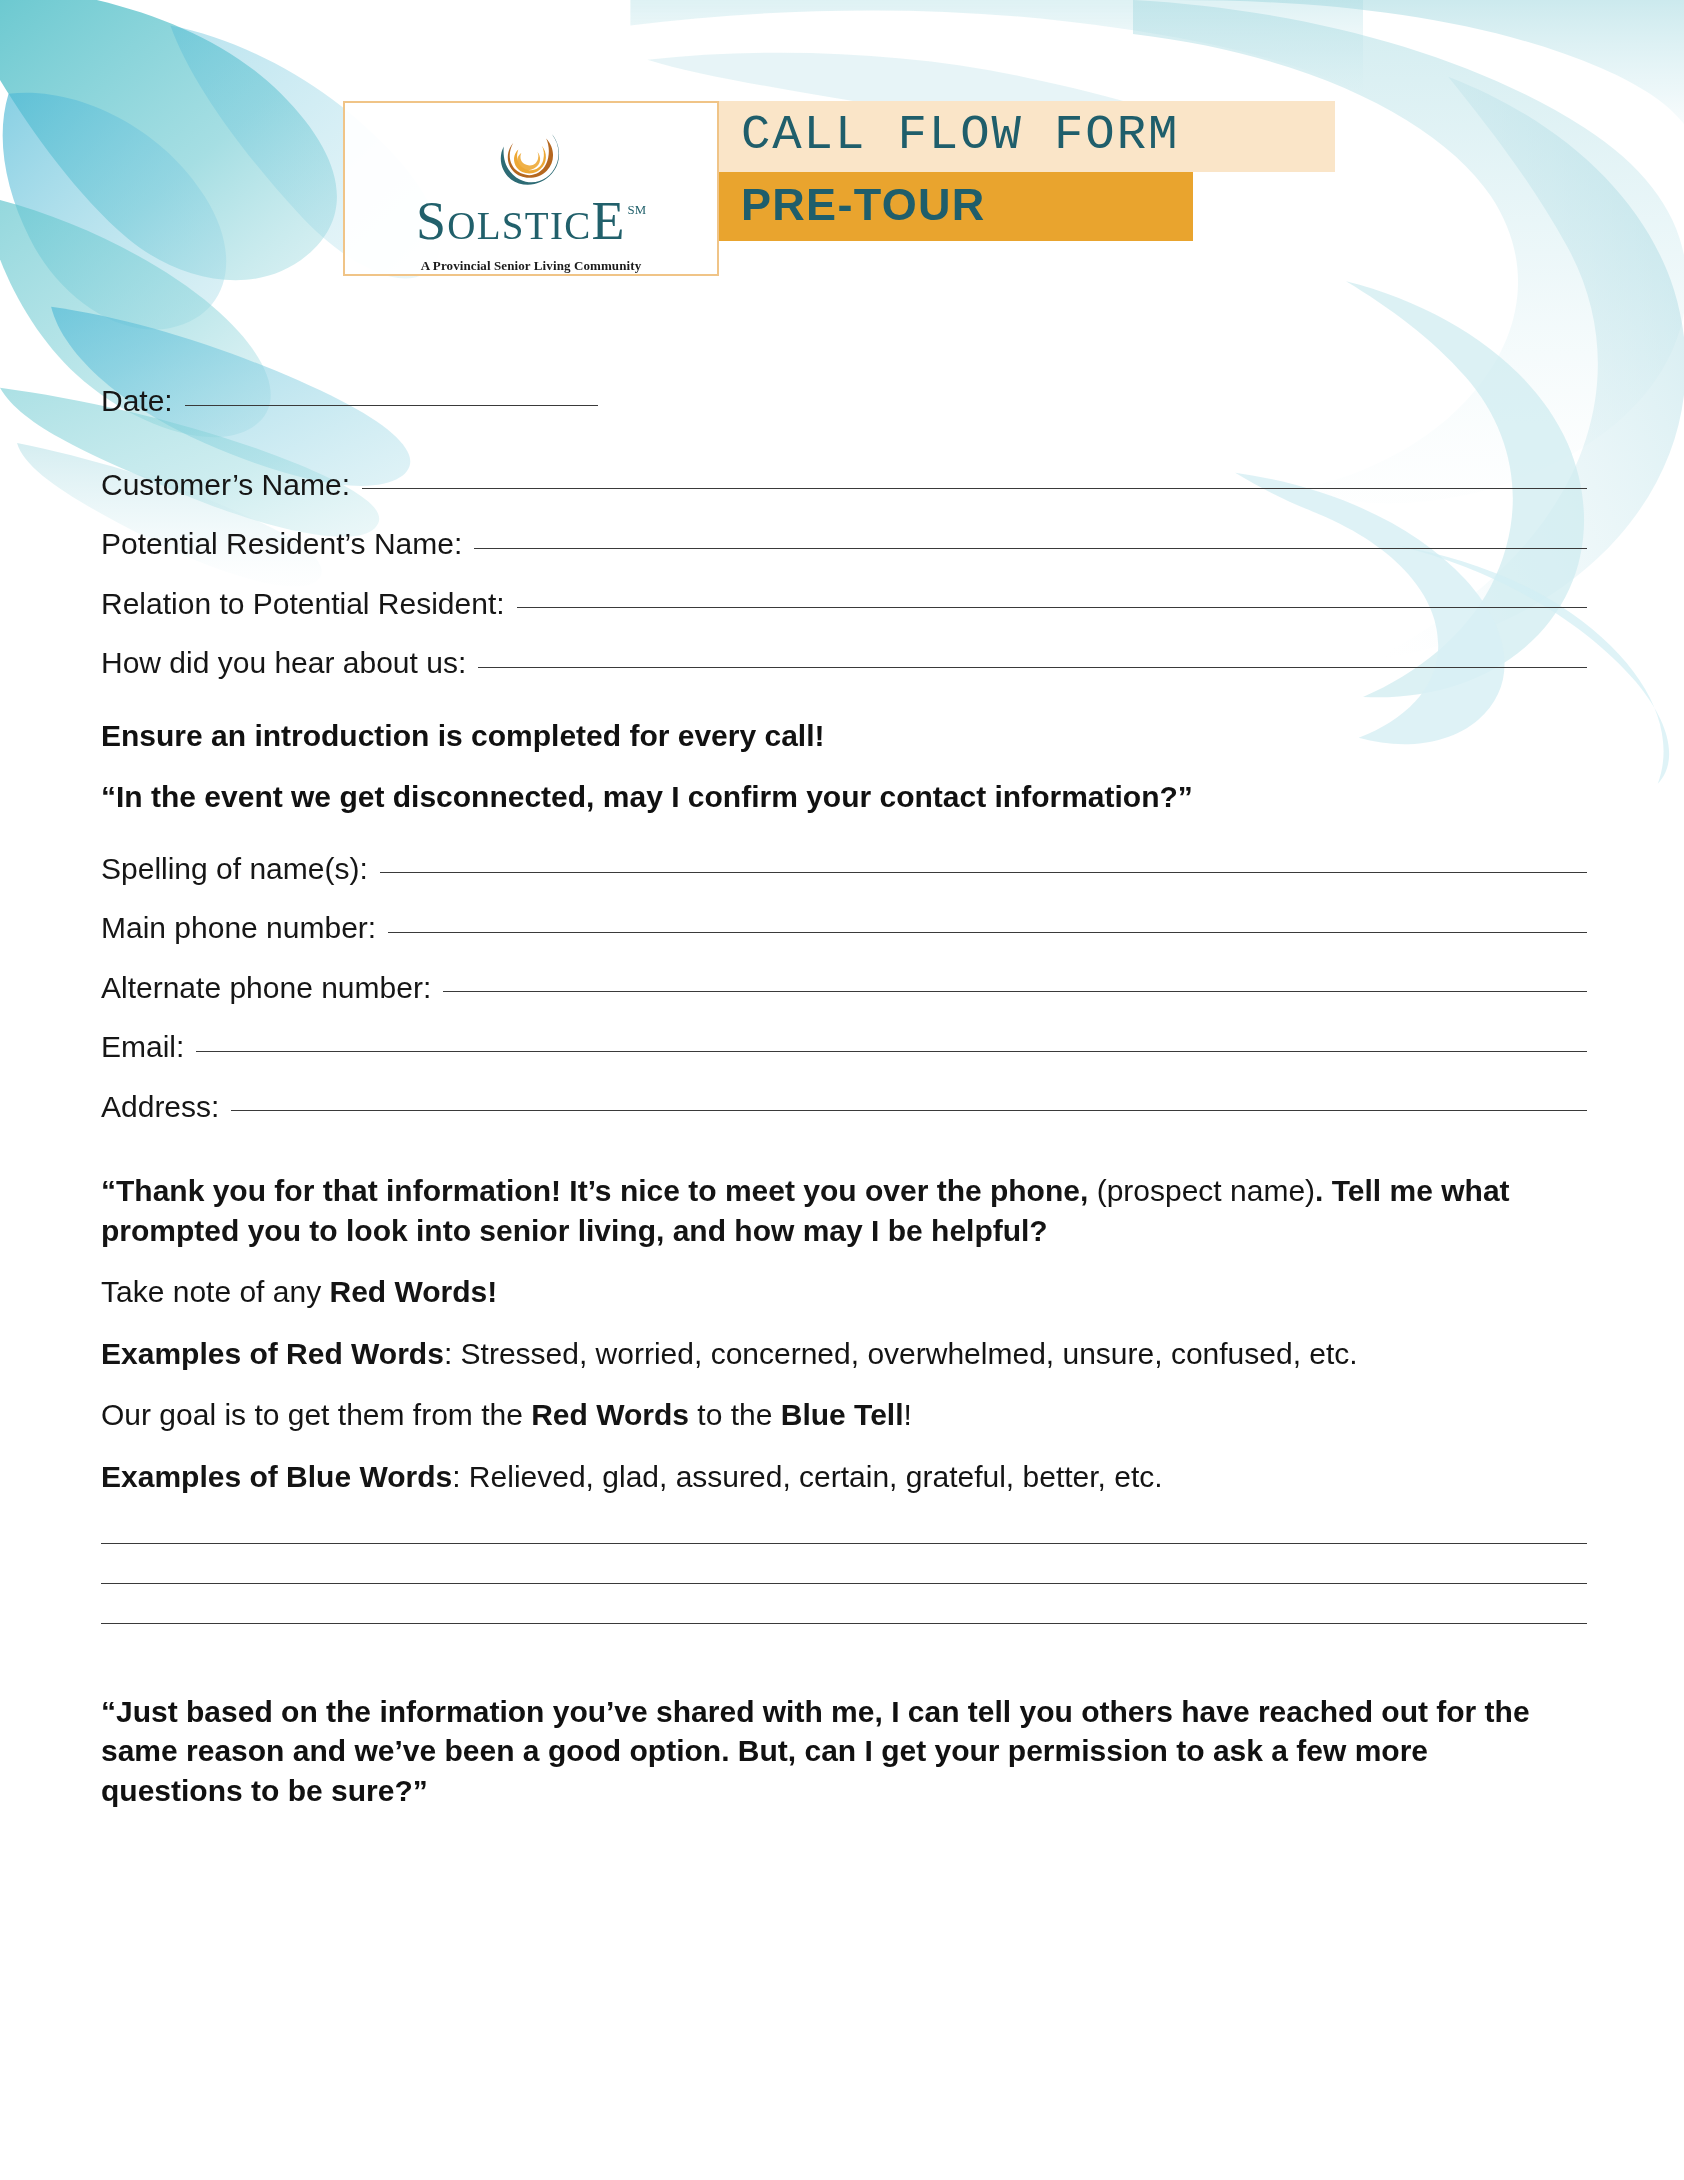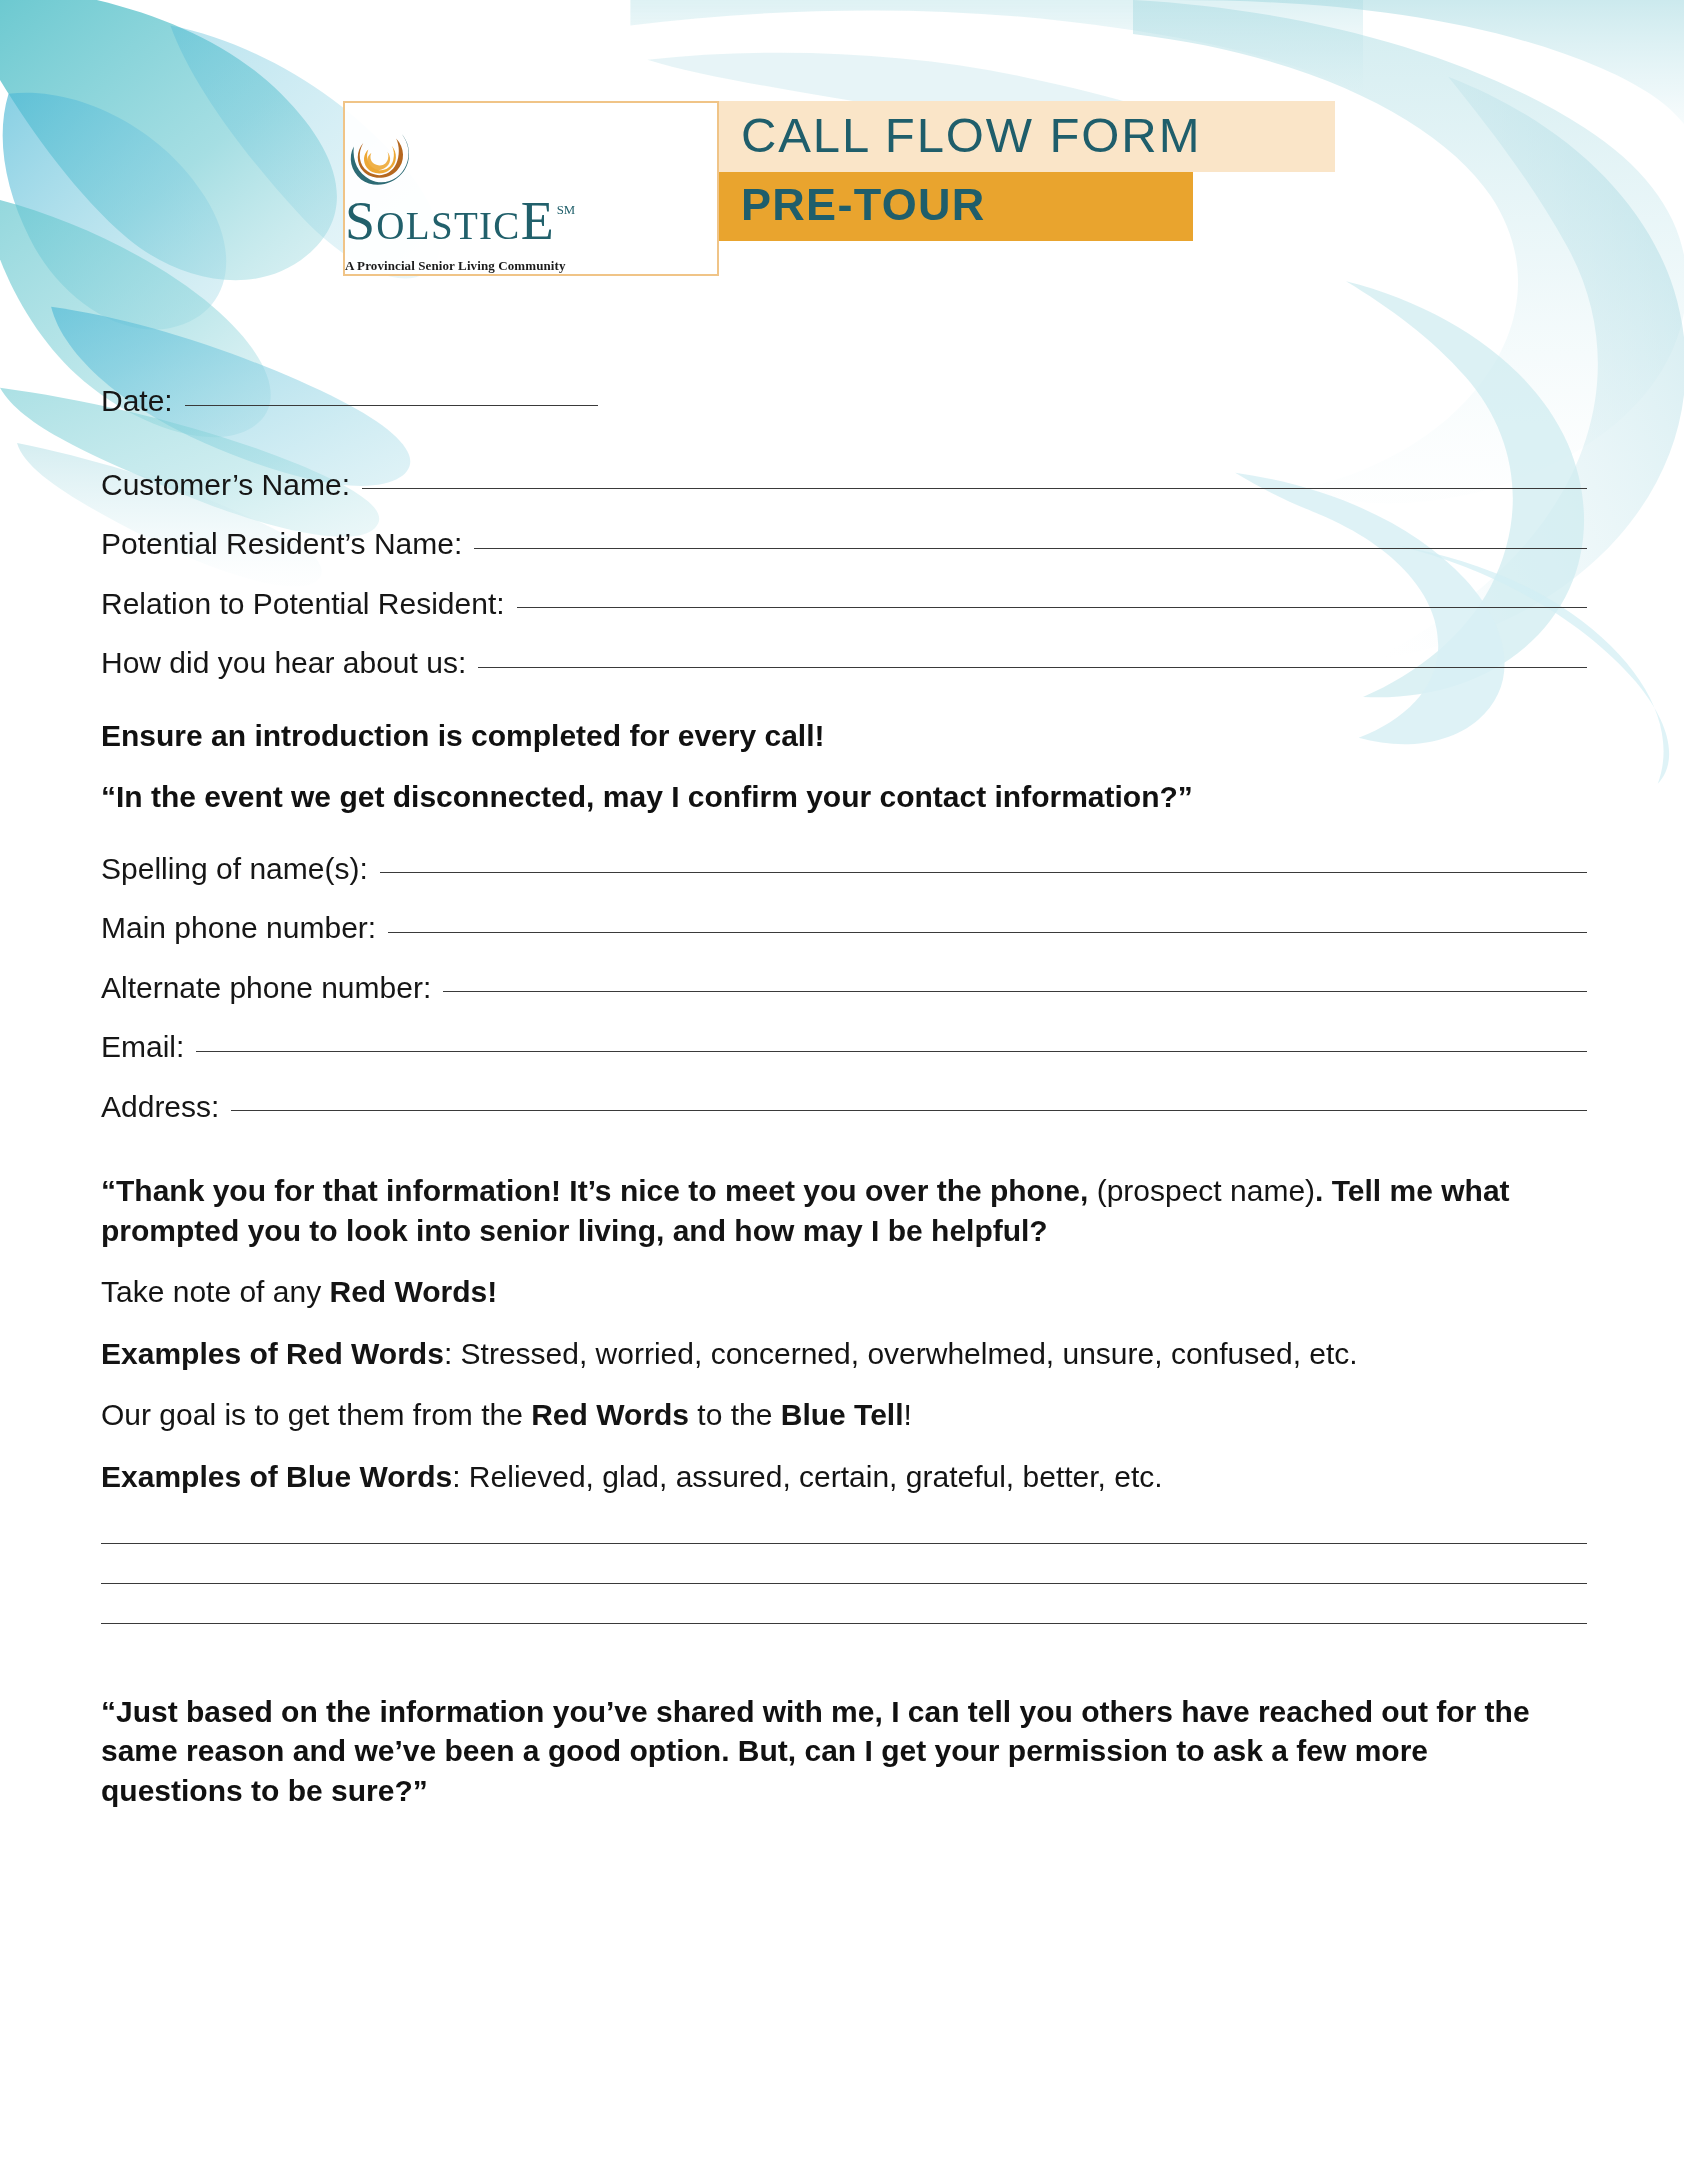--- a/index.html
+++ b/index.html
@@ -39,21 +39,21 @@
     align-items: flex-start;
   }
   .logo-box {
     width: 376px;
     height: 175px;
     box-sizing: border-box;
     border: 2.6px solid #f0c487;
     background: rgba(255,255,255,0.92);
     display: flex;
     flex-direction: column;
-    align-items: flex-start;
+    align-items: center;
     justify-content: center;
     padding-top: 18px;
   }
   .logo-mark {
     width: 73px;
     height: 73px;
     margin-bottom: 1.7px;
   }
   .logo-wordmark-wrap {
     display: flex;
@@ -91,21 +91,21 @@
     align-items: flex-start;
     margin-left: 0px;
   }
   .title-band-top {
     background: #fae5c8;
     padding: 10.2px 22px 12px 22px;
     min-width: 616px;
     box-sizing: border-box;
   }
   .title-band-top .t {
-    font-family: Liberation Sans, sans-serif;
+    font-family: Liberation Mono, monospace;
     font-weight: normal;
     font-size: 49px;
     letter-spacing: 1.9px;
     color: #1f5e6b;
     line-height: 1;
     white-space: nowrap;
   }
   .title-band-bot {
     background: #e9a42e;
     padding: 10.2px 22px 13.6px 22px;

